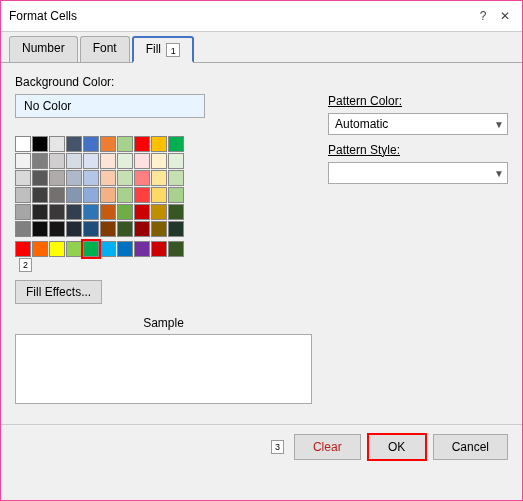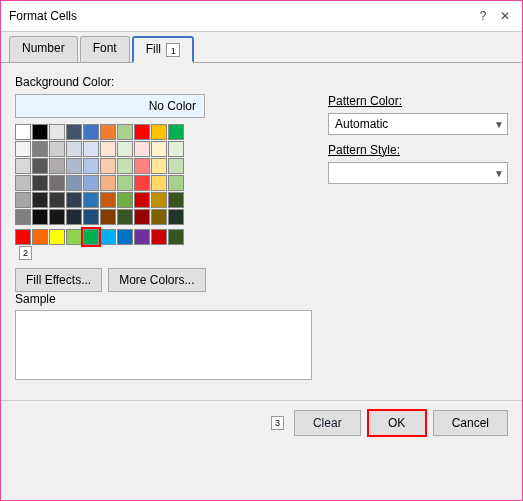--- a/index.html
+++ b/index.html
@@ -90,23 +90,23 @@
       font-size: 12px;
       margin-bottom: 5px;
       color: #000;
     }
     .no-color-btn {
       width: 190px;
       padding: 4px 8px;
       border: 1px solid #aaa;
       background: #e8f4ff;
       cursor: pointer;
-      text-align: right;
-      font-size: 12px;
-      margin-bottom: 6px;
+      text-align: left;
+      font-size: 12px;
+      margin-bottom: 18px;
       color: #000;
     }
     .color-grid {
       display: flex;
       flex-direction: column;
       gap: 1px;
       margin-bottom: 2px;
     }
     .color-row {
       display: flex;
@@ -143,20 +143,22 @@
     }
     .fill-btn {
       padding: 4px 10px;
       border: 1px solid #aaa;
       background: #e0e0e0;
       cursor: pointer;
       font-size: 12px;
       color: #000;
     }
     .sample-section {
+      margin-top: 12px;
+      text-align: center;
     }
     .sample-label {
       font-size: 12px;
       margin-bottom: 4px;
     }
     .sample-box {
       width: 100%;
       height: 70px;
       border: 1px solid #aaa;
       background: #fff;
@@ -199,21 +201,21 @@
       cursor: pointer;
       font-size: 12px;
       color: #000;
       min-width: 60px;
       text-align: center;
     }
     .action-btn.primary {
       background: #e0e0e0;
       border: 2px solid #ff0000;
     }
-    .action-btn:disabled { color: #0f172a; cursor: default; }
+    .action-btn:disabled { color: #b91c1c; cursor: default; }
     .pattern-color-label {
       text-decoration: underline;
       font-size: 12px;
       margin-bottom: 5px;
     }
     .pattern-style-label {
       text-decoration: underline;
       font-size: 12px;
       margin-bottom: 5px;
     }
@@ -366,21 +368,20 @@
           <div class="accent-cell" title="#00B0F0" style="background-color: rgb(0, 176, 240);"></div>
           <div class="accent-cell" title="#0070C0" style="background-color: rgb(0, 112, 192);"></div>
           <div class="accent-cell" title="#7030A0" style="background-color: rgb(112, 48, 160);"></div>
           <div class="accent-cell" title="#CC0000" style="background-color: rgb(204, 0, 0);"></div>
           <div class="accent-cell" title="#375623" style="background-color: rgb(55, 86, 35);"></div>
         </div><span class="badge-2">2</span>
 
       
       <div class="button-row">
         <button class="fill-btn">Fill Effects...</button>
-        <button class="fill-btn">More Colors...</button>
       </div>
 
       
       <div class="sample-section">
         <div class="sample-label">Sample</div>
         <div class="sample-box"></div>
       </div>
     </div>
 
     <div class="right-panel">

